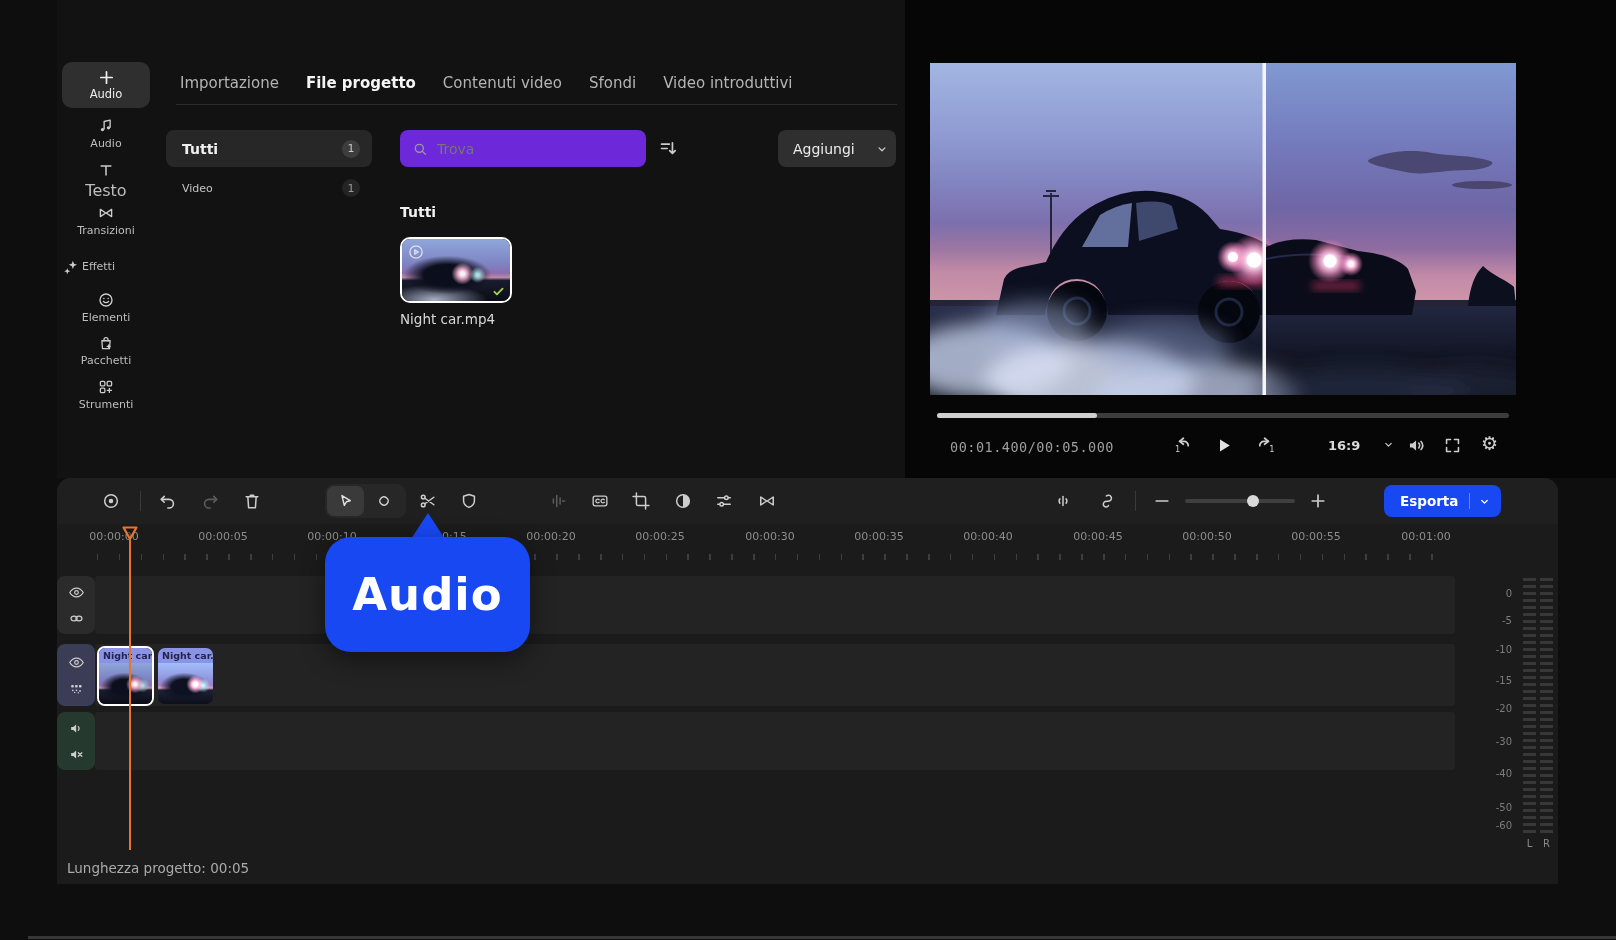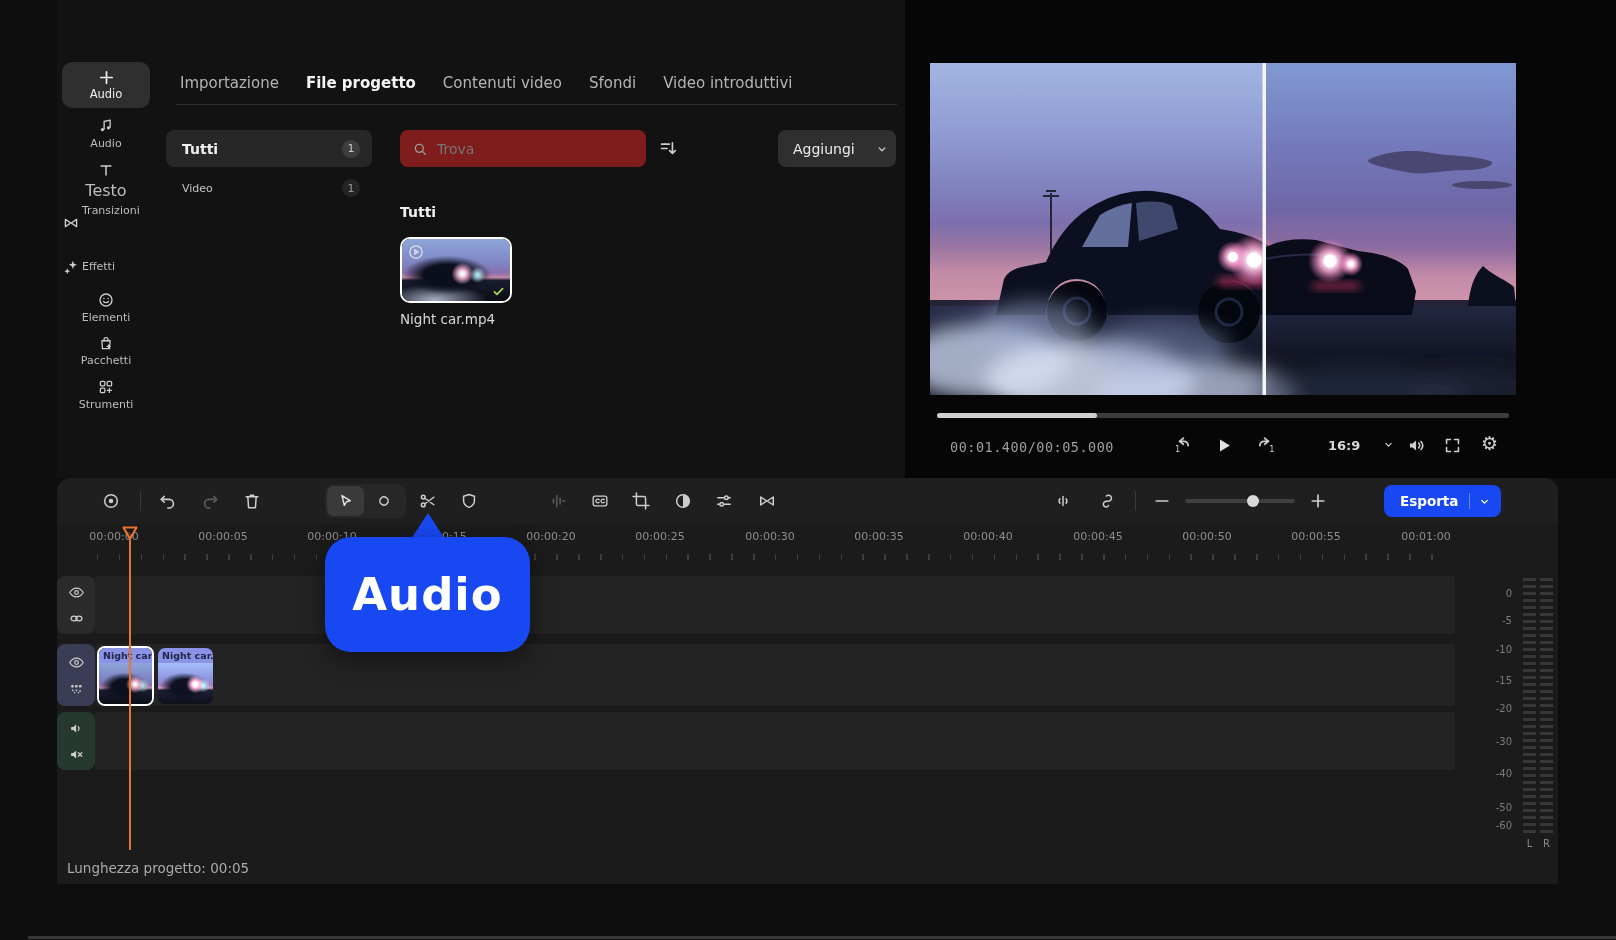--- a/index.html
+++ b/index.html
@@ -70,21 +70,21 @@
 
   <div class="abs" style="left:0;top:99px;width:88px;height:37px;display:flex;flex-direction:column;align-items:center;gap:2px">
     <span class="iconbtn">
       <svg class="ic" width="18" height="18" viewBox="0 0 24 24" fill="none" stroke="currentColor" stroke-width="2" stroke-linecap="round">
           <path d="M5.5 6.5h13M12 6.5V18.5"></path>
         </svg>
     </span>
     <span style="font-size:16px;color:#bdbdbd">Testo</span>
   </div>
 
-  <div class="abs" style="left:0;top:142px;width:88px;height:37px;display:flex;flex-direction:row;gap:2px">
+  <div class="abs" style="left:0;top:142px;width:88px;height:37px;display:flex;flex-direction:column;align-items:center;gap:2px">
     <span class="iconbtn">
       <svg class="ic" width="18" height="18" viewBox="0 0 24 24" fill="none" stroke="currentColor" stroke-width="1.8" stroke-linejoin="round">
           <path d="M4.5 7.2v9.6l7.2-4.8-7.2-4.8zM19.5 7.2v9.6l-7.2-4.8 7.2-4.8z"></path>
         </svg>
     </span>
     <span style="font-size:11px;color:#bdbdbd">Transizioni</span>
   </div>
 
   <div class="abs" style="left:0;top:186px;width:88px;height:37px;display:flex;align-items:center;gap:2px">
     <span class="iconbtn">
@@ -143,21 +143,21 @@
 
 <div class="abs pill" style="left:166px;top:130px;width:206px;height:37px;display:flex;align-items:center;justify-content:space-between;padding:0 12px 0 16px">
   <span style="font-size:14px;font-weight:bold;color:#f0f0f0">Tutti</span>
   <span class="badge">1</span>
 </div>
 <div class="abs" style="left:166px;top:176px;width:206px;height:24px;display:flex;align-items:center;justify-content:space-between;padding:0 12px 0 16px">
   <span style="font-size:11px;color:#c3c3c3">Video</span>
   <span class="badge" style="background:#242424;color:#999">1</span>
 </div>
 
-<div class="abs" style="left:400px;top:130px;width:246px;height:37px;background:#7f1d1d;border-radius:8px;display:flex;align-items:center;padding:16px 12px;gap:9px">
+<div class="abs" style="left:400px;top:130px;width:246px;height:37px;background:#6d28d9;border-radius:8px;display:flex;align-items:center;padding:16px 12px;gap:9px">
   <span class="iconbtn" style="color:#9a9a9a">
     <svg class="ic" width="16" height="16" viewBox="0 0 24 24" fill="none" stroke="currentColor" stroke-width="2" stroke-linecap="round">
         <circle cx="11" cy="11" r="6"></circle>
         <path d="M15.6 15.6 20 20"></path>
       </svg>
   </span>
   <input style="flex: 1 1 0%; background: transparent; border: none; outline: none; color: rgb(221, 221, 221); font-size: 14px; font-family: inherit;" placeholder="Trova">
 </div>
 
 <span class="abs iconbtn" style="left:658px;top:138px">

